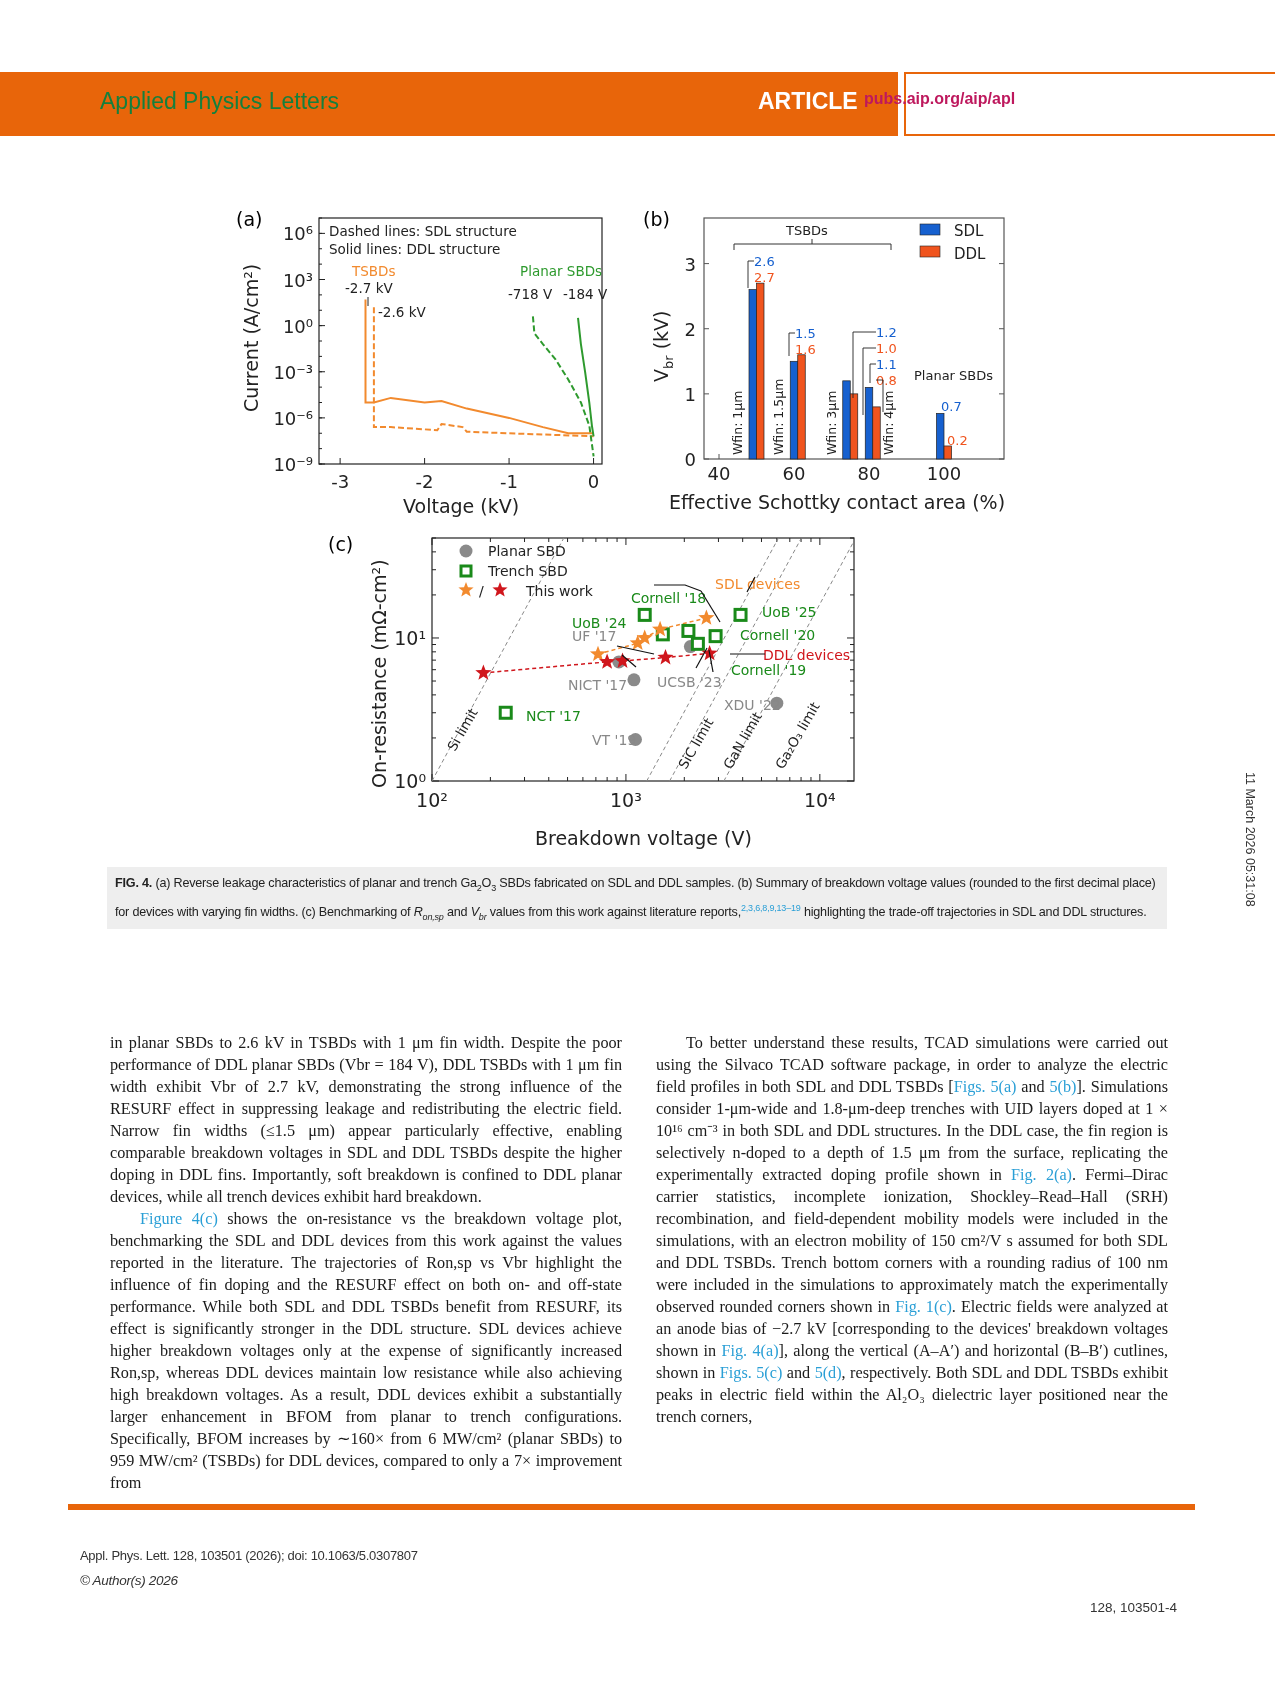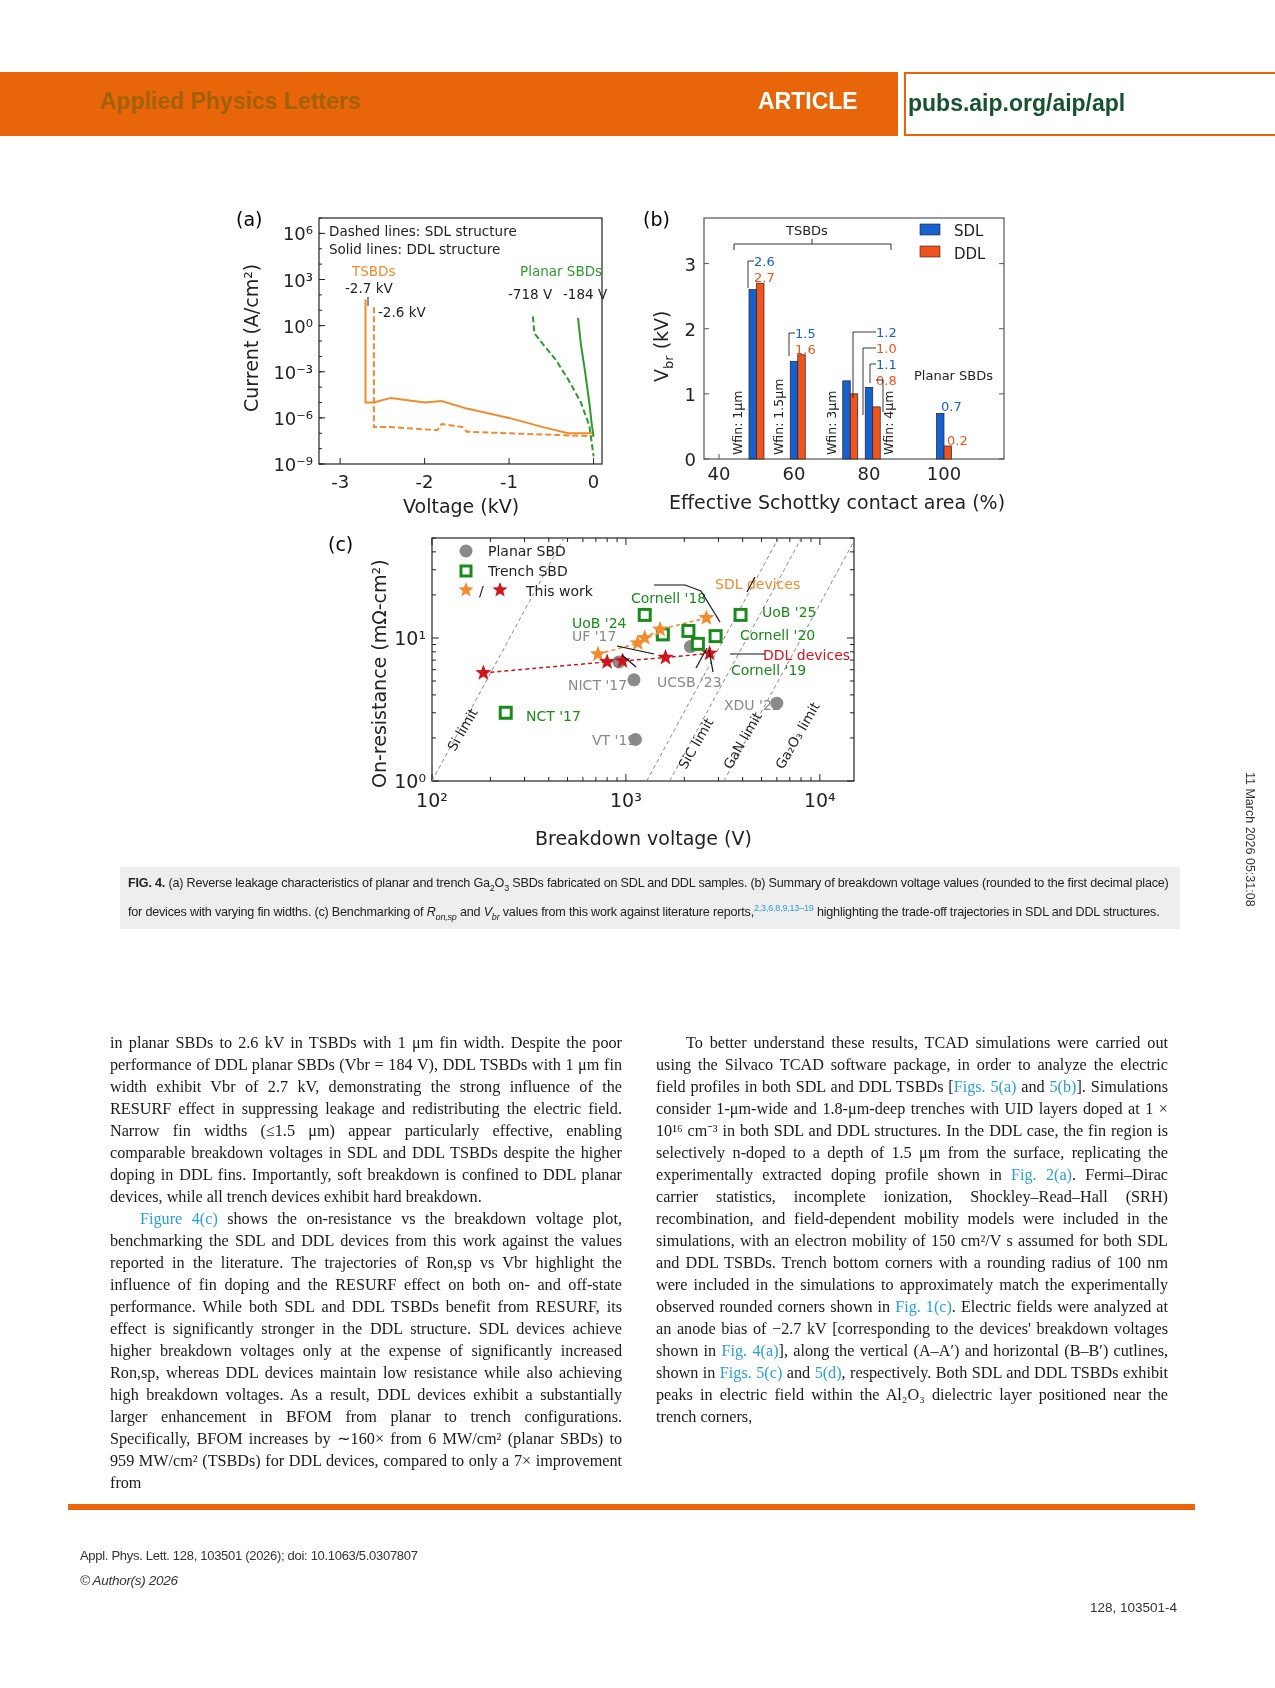--- a/index.html
+++ b/index.html
@@ -1,26 +1,26 @@
 <!DOCTYPE html>
 <html><head>
 <meta charset="utf-8">
 <style>
   html, body { margin: 0; padding: 0; background: #ffffff; }
   body { width: 1275px; height: 1688px; position: relative; overflow: hidden; font-family: "Liberation Serif", serif; color: #222; }
   .hdr-bar { position: absolute; left: 0; top: 72px; width: 898px; height: 64px; background: #e8650a; }
-  .hdr-journal { position: absolute; left: 100px; top: 88px; font-family: "Liberation Sans", sans-serif; font-weight: bold; font-size: 23px; color: #a16207; }
+  .hdr-journal { position: absolute; left: 100px; top: 88px; font-family: "Liberation Sans", sans-serif; font-weight: normal; font-size: 23px; color: #15803d; }
   .hdr-article { position: absolute; left: 758px; top: 88px; font-family: "Liberation Sans", sans-serif; font-weight: bold; font-size: 23px; color: #fff; }
   .hdr-url-box { position: absolute; left: 904px; top: 72px; width: 371px; height: 60px; border: 2px solid #e8650a; border-right: none; background: #fff; }
-  .hdr-url { position: absolute; left: 908px; top: 90px; font-family: "Liberation Sans", sans-serif; font-weight: bold; font-size: 23px; color: #14532d; }
+  .hdr-url { position: absolute; left: 864px; top: 90px; font-family: "Liberation Sans", sans-serif; font-weight: bold; font-size: 16px; color: #be185d; }
 
   .fig-svg { position: absolute; left: 0; top: 0; }
   .svgtxt { font-family: "DejaVu Sans", sans-serif; }
 
-  .caption { position: absolute; left: 120px; top: 867px; width: 1060px; height: 62px; background: #eeeeee; padding: 6px 8px; box-sizing: border-box;
+  .caption { position: absolute; left: 107px; top: 867px; width: 1060px; height: 62px; background: #eeeeee; padding: 6px 8px; box-sizing: border-box;
     font-family: "Liberation Sans", sans-serif; font-size: 12.6px; line-height: 20px; color: #222; letter-spacing: -0.2px; }
   .caption b { font-weight: bold; }
   .caption .cite { color: #2a9fd6; font-size: 9px; vertical-align: super; }
 
   .col { position: absolute; top: 1032px; width: 512px; font-family: "Liberation Serif", serif; font-size: 16.2px; line-height: 22px; text-align: justify; color: #1a1a1a; }
   .col-left { left: 110px; }
   .col-right { left: 656px; }
   .col p { margin: 0; text-indent: 0; }
   .col p.ind { text-indent: 30px; }
   .link { color: #2a9fd6; }

